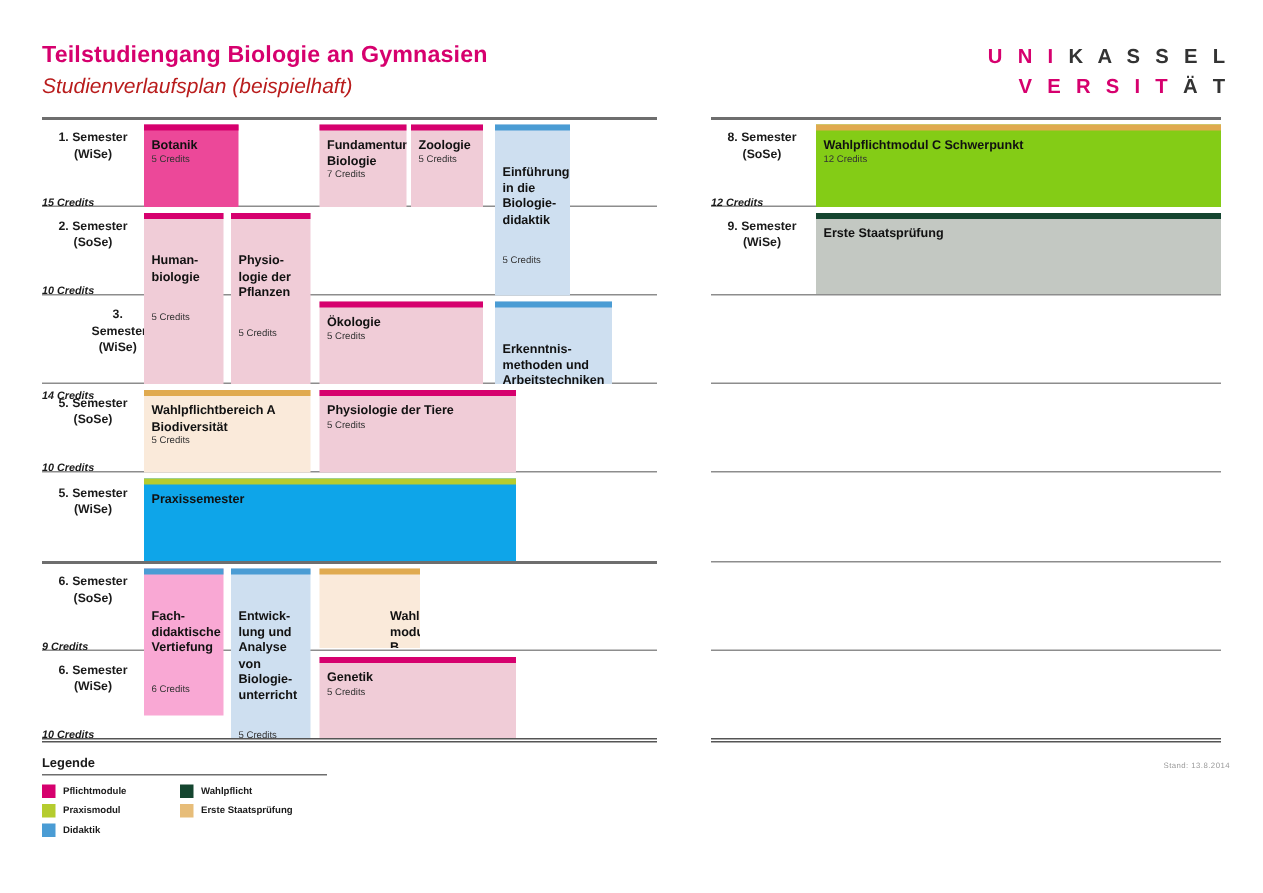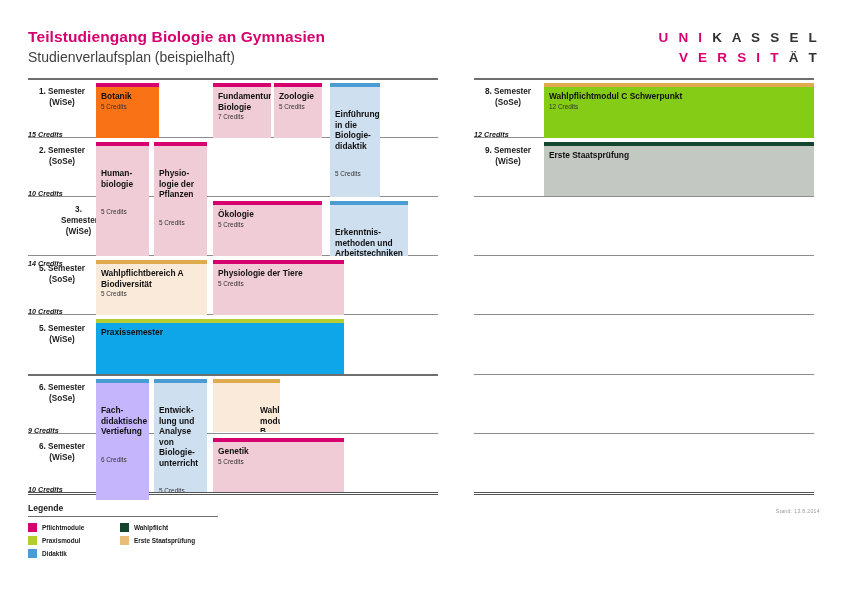--- a/index.html
+++ b/index.html
@@ -13,22 +13,22 @@
     overflow: hidden;
   }
 
   
   #header { position:absolute; left:28px; top:28px; }
   #title {
     font-size: 15.5px; font-weight: bold; color:#d6006e;
     letter-spacing: 0.1px; line-height: 1.15; white-space: nowrap;
   }
   #subtitle {
-    font-size: 14px; font-weight: normal; color:#404040;
-    margin-top: 3px; line-height: 1.15; white-space: nowrap;
+    font-size: 14px; font-weight: normal; color:#b91c1c;
+    margin-top: 3px; line-height: 1.15; white-space: nowrap; font-style: italic;
   }
 
   
   #logo { position:absolute; right:22px; top:28px; text-align:right; }
   .logo-row { font-size: 13.5px; font-weight: bold; letter-spacing: 3.2px; line-height: 1.45; white-space:nowrap; }
   .logo-magenta { color:#d6006e; }
   .logo-dark { color:#333333; }
 
   
   #plan { position:absolute; left:0; top:78px; width:842px; height:420px; }
@@ -132,21 +132,21 @@
       <div class="sem-name" style="white-space: pre-line;">6. Semester
 (SoSe)</div>
       <div class="sem-credits" style="margin-top:22px">9 Credits</div>
     </div>
     <div class="sem-row" style="top:363px;">
       <div class="sem-name" style="white-space: pre-line;">6. Semester
 (WiSe)</div>
       <div class="sem-credits" style="margin-top:22px">10 Credits</div>
     </div>
 
-    <div class="mod" style="left:68px; top:5px; width:63px; height:55px; border-top-color:#d6006e; background:#f97316;">
+    <div class="mod" style="left:68px; top:5px; width:63px; height:55px; border-top-color:#d6006e; background:#ec4899;">
       <div class="mod-title">Botanik</div>
       <div class="mod-credits">5 Credits</div>
     </div>
 
     <div class="mod" style="left:185px; top:5px; width:58px; height:55px; border-top-color:#d6006e; background:#f0ccd7;">
       <div class="mod-title">Fundamentum Biologie</div>
       <div class="mod-credits">7 Credits</div>
     </div>
 
     <div class="mod" style="left:246px; top:5px; width:48px; height:55px; border-top-color:#d6006e; background:#f0ccd7;">
@@ -191,21 +191,21 @@
     <div class="mod" style="left:185px; top:182px; width:131px; height:55px; border-top-color:#d6006e; background:#f0ccd7;">
       <div class="mod-title">Physiologie der Tiere</div>
       <div class="mod-credits">5 Credits</div>
     </div>
 
     <div class="mod" style="left:68px; top:241px; width:248px; height:55px; border-top-color:#b5cc2e; background:#0ea5e9;">
       <div class="mod-title">Praxissemester</div>
       <div class="mod-credits"></div>
     </div>
 
-    <div class="mod" style="left:68px; top:301px; width:53px; height:121px; border-top-color:#4a9cd4; background:#c4b5fd; white-space:pre-line;">
+    <div class="mod" style="left:68px; top:301px; width:53px; height:98px; border-top-color:#4a9cd4; background:#f9a8d4; white-space:pre-line;">
       <div class="mod-title">Fach-
 didaktische Vertiefung</div>
       <div class="mod-credits">6 Credits</div>
     </div>
 
     <div class="mod" style="left:126px; top:301px; width:53px; height:113px; border-top-color:#4a9cd4; background:#cedff0; white-space:pre-line;">
       <div class="mod-title">Entwick-
 lung und Analyse von Biologie-
 unterricht</div>
       <div class="mod-credits">5 Credits</div>

